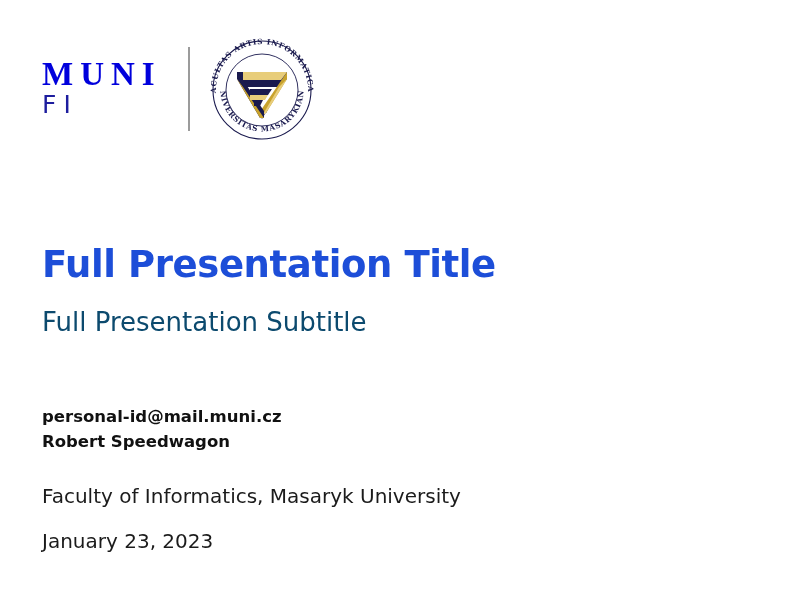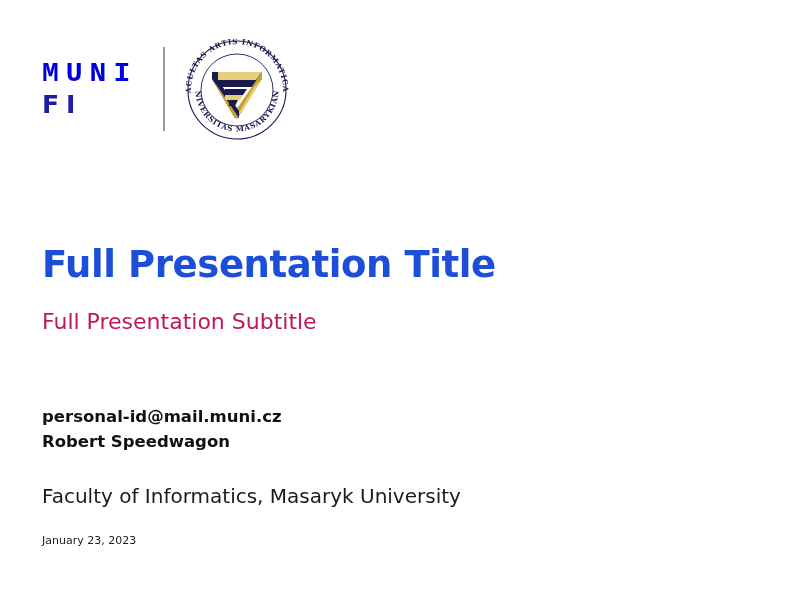--- a/index.html
+++ b/index.html
@@ -34,32 +34,32 @@
 
   .wordmark {
     display: flex;
     flex-direction: column;
     justify-content: center;
     height: 78px;
     padding-right: 26px;
   }
 
   .wordmark-muni {
-    font-family: Liberation Mono, monospace;
+    font-family: Liberation Serif, serif;
     font-weight: 700;
-    font-size: 28px;
+    font-size: 33px;
     line-height: 30px;
     letter-spacing: 7px;
     color: #0000dc;
     white-space: nowrap;
   }
 
   .wordmark-fi {
     font-family: "DejaVu Sans", sans-serif;
-    font-weight: 700;
+    font-weight: 400;
     font-size: 25px;
     line-height: 31px;
     letter-spacing: 7px;
     color: #1d1d9e;
     white-space: nowrap;
   }
 
   .brand-divider {
     width: 2px;
     height: 84px;
@@ -87,23 +87,23 @@
     color: #1d4ed8;
     white-space: nowrap;
   }
 
   .subtitle {
     position: absolute;
     left: 42px;
     top: 307px;
     font-family: "DejaVu Sans", sans-serif;
     font-weight: 400;
-    font-size: 22px;
+    font-size: 26px;
     line-height: 30px;
-    color: #be185d;
+    color: #0c4a6e;
     white-space: nowrap;
   }
 
   
   .author {
     position: absolute;
     left: 42px;
     top: 404px;
     font-family: "DejaVu Sans", sans-serif;
     font-weight: 700;
@@ -124,21 +124,21 @@
     color: #1b1b1b;
     white-space: nowrap;
   }
 
   .date {
     position: absolute;
     left: 42px;
     top: 529px;
     font-family: "DejaVu Sans", sans-serif;
     font-weight: 400;
-    font-size: 11px;
+    font-size: 20px;
     line-height: 24px;
     color: #1b1b1b;
     white-space: nowrap;
   }
 </style>
 </head>
 <body>
 
 <div class="slide">
 

